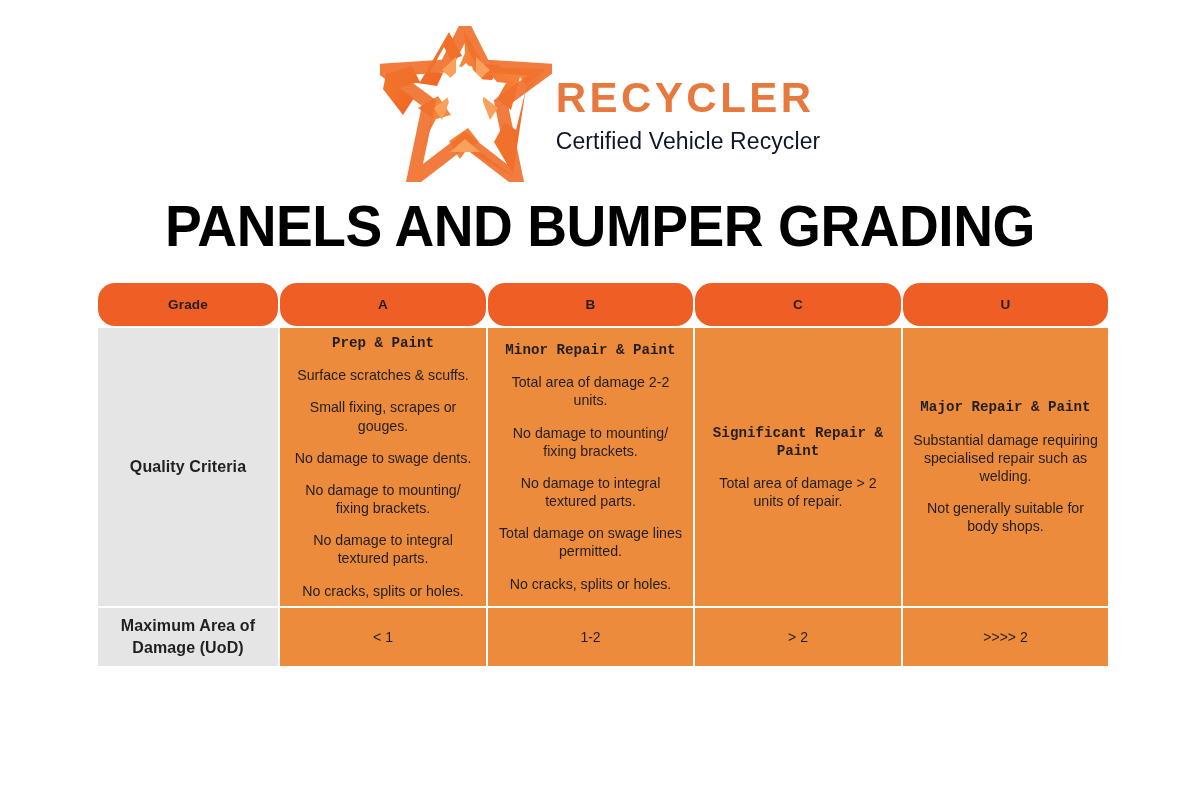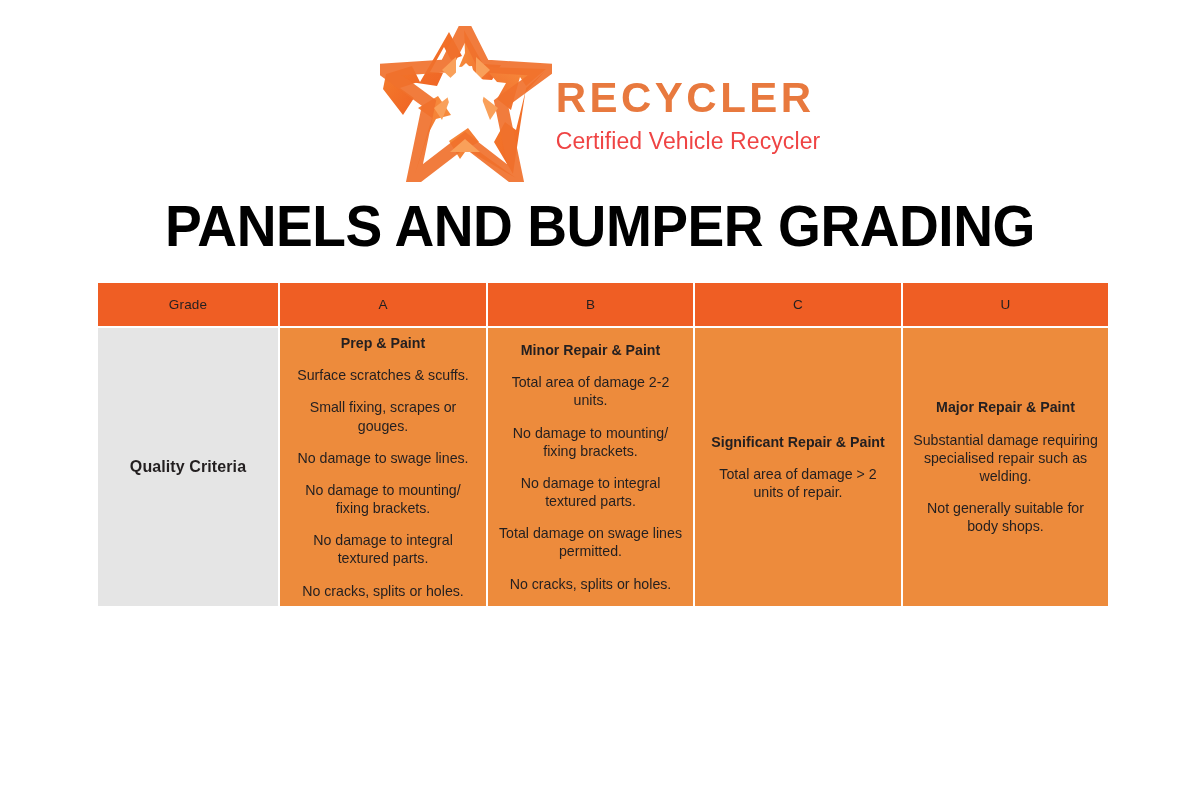--- a/index.html
+++ b/index.html
@@ -49,21 +49,21 @@
     font-size: 42px;
     font-weight: bold;
     letter-spacing: 3.5px;
     color: #e8793e;
     line-height: 1.05;
   }
   #logo-tagline {
     font-family: "Liberation Sans", sans-serif;
     font-size: 23px;
     font-weight: normal;
-    color: #ef4444;
+    color: #0f172a;
     letter-spacing: 0.1px;
     line-height: 1.2;
     margin-top: 8px;
   }
 
   
   #page-title {
     position: absolute;
     left: 0;
     top: 192px;
@@ -94,23 +94,24 @@
     vertical-align: middle;
     text-align: center;
     color: #231f20;
     padding: 6px 8px;
   }
 
   
   .hdr-cell {
     background: #ef5e24;
     font-size: 13.5px;
-    font-weight: normal;
+    font-weight: bold;
     height: 43px;
     letter-spacing: 0.2px;
+    border-radius: 17px;
   }
 
   
   .row-label {
     background: #e5e5e5;
     font-size: 16px;
     font-weight: bold;
     letter-spacing: 0.1px;
     line-height: 1.35;
   }
@@ -118,20 +119,21 @@
   
   .body-cell {
     background: #ed8b3c;
     font-size: 14.2px;
     line-height: 1.28;
     padding: 14px 10px;
   }
   .body-cell .crit-head {
     font-weight: bold;
     display: block;
+    font-family: Liberation Mono, monospace;
   }
   .body-cell p {
     margin: 0 0 14px 0;
   }
   .body-cell p:last-child { margin-bottom: 0; margin-top: 11px; }
 
   .uod-cell {
     background: #ed8b3c;
     font-size: 14px;
     height: 58px;
@@ -228,21 +230,21 @@
 
       <tr>
         <td class="row-label">Quality Criteria</td>
 
         <td class="body-cell">
           <p>
             <span class="crit-head">Prep &amp; Paint</span>
           </p>
           <p>Surface scratches &amp; scuffs.</p>
           <p>Small fixing, scrapes or gouges.</p>
-          <p>No damage to swage lines.</p>
+          <p>No damage to swage dents.</p>
           <p>No damage to mounting/ fixing brackets.</p>
           <p>No damage to integral textured parts.</p>
           <p>No cracks, splits or holes.</p>
         </td>
 
         <td class="body-cell">
           <p>
             <span class="crit-head">Minor Repair &amp; Paint</span>
           </p>
           <p>Total area of damage 2-2 units.</p>
@@ -261,16 +263,23 @@
 
         <td class="body-cell">
           <p>
             <span class="crit-head">Major Repair &amp; Paint</span>
           </p>
           <p>Substantial damage requiring specialised repair such as welding.</p>
           <p>Not generally suitable for body shops.</p>
         </td>
       </tr>
 
+      <tr>
+        <td class="row-label">Maximum Area of Damage (UoD)</td>
+        <td class="uod-cell">&lt; 1</td>
+        <td class="uod-cell">1-2</td>
+        <td class="uod-cell">&gt; 2</td>
+        <td class="uod-cell">&gt;&gt;&gt;&gt; 2</td>
+      </tr>
     </tbody>
   </table>
 
 </div>
 
 </body></html>

